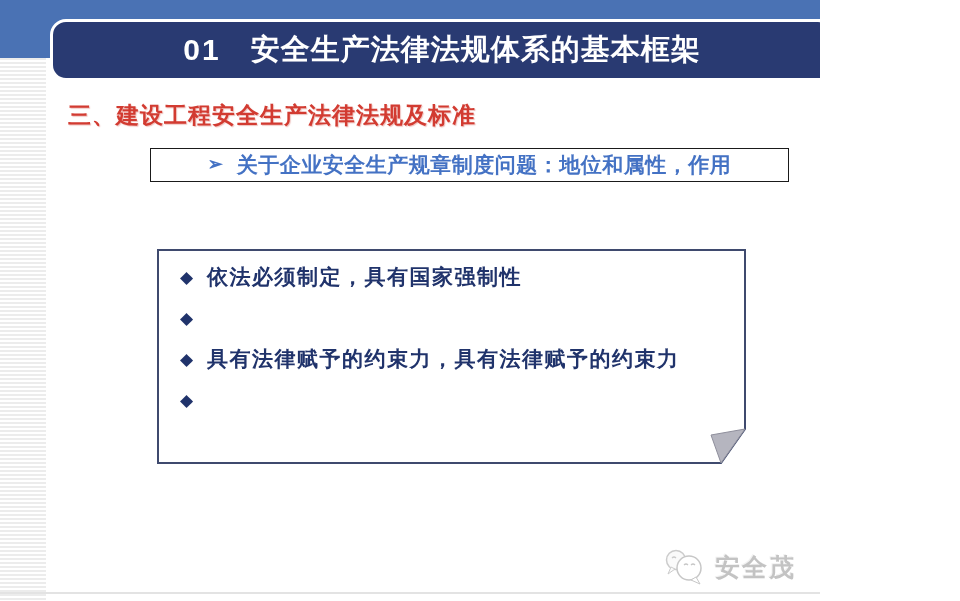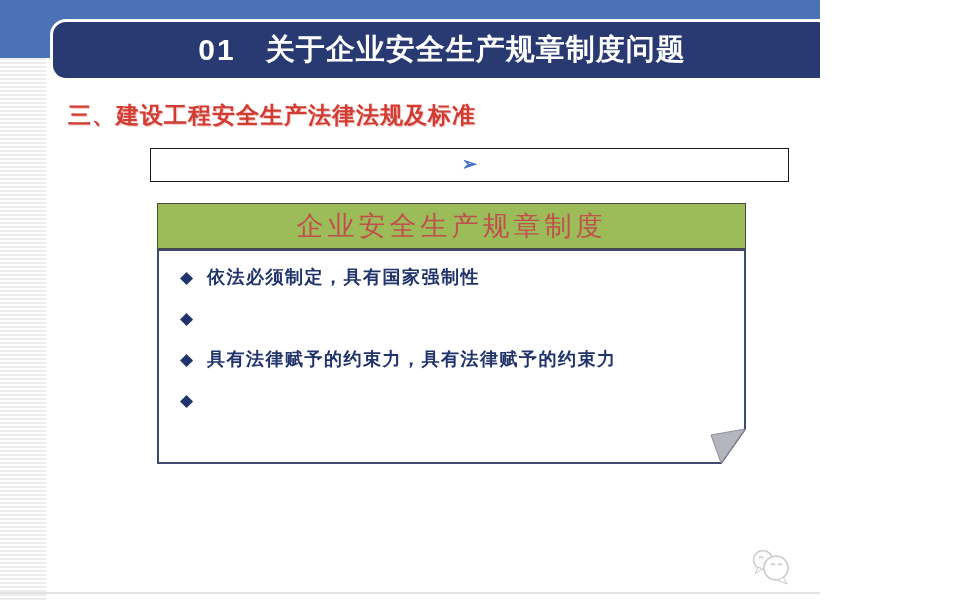--- a/index.html
+++ b/index.html
@@ -126,21 +126,21 @@
     margin-bottom: 11px;
   }
   .bullet-marker {
     color: #20336b;
     font-size: 17px;
     flex: 0 0 auto;
   }
   .bullet-text {
     font-family: "DejaVu Serif", "Liberation Serif", serif;
     color: #20336b;
-    font-size: 18px;
+    font-size: 21px;
     font-weight: bold;
     letter-spacing: 1.5px;
     white-space: nowrap;
   }
   .watermark {
     position: absolute;
     right: 24px; bottom: 14px;
     display: flex;
     align-items: center;
     gap: 6px;
@@ -164,34 +164,32 @@
 
 <div class="slide">
 
   <div class="top-band"></div>
   <svg class="arc-decoration" width="80" height="48" viewBox="0 0 80 48">
     <path d="M10,42 A31,31 0 0 1 70,42" fill="none" stroke="#7f9fd6" stroke-width="7" stroke-linecap="round" opacity="0.85"></path>
   </svg>
 
   <div class="title-banner">
     <span class="title-number">01</span>
-    <span class="title-text">关于企业安全生产规章制度问题</span>
+    <span class="title-text">安全生产法律法规体系的基本框架</span>
   </div>
 
   <div class="film-strip"></div>
 
   <div class="section-heading">三、建设工程安全生产法律法规及标准</div>
 
   <div class="callout-box">
     <span class="callout-arrow">➢</span>
-  </div>
-
-  <div class="card-header">
-    <span class="card-title">企业安全生产规章制度</span>
-  </div>
+    <span class="callout-text">关于企业安全生产规章制度问题：地位和属性，作用</span>
+  </div>
+
 
   <div class="card-body-wrap">
     <svg width="589" height="215" viewBox="0 0 589 215">
       <path d="M1,1 H588 V180 L564,214 H1 Z" fill="#ffffff" stroke="#3f4a6e" stroke-width="2"></path>
       <path d="M588,180 L564,214 L554,186 Z" fill="#b5b5bf" stroke="#8f8f9c" stroke-width="1"></path>
     </svg>
   </div>
 
   <ul class="bullet-list">
     <li class="bullet-item">
@@ -212,17 +210,18 @@
 
   <div class="watermark">
     <svg width="46" height="40" viewBox="0 0 46 40">
       <circle cx="13" cy="13" r="9.5" fill="#fafafa" stroke="#cccccc" stroke-width="1.5"></circle>
       <path d="M8,20 L5,27 L12,22 Z" fill="#fafafa" stroke="#cccccc" stroke-width="1"></path>
       <path d="M9,11 q2,-2 4,0" fill="none" stroke="#cccccc" stroke-width="1.2"></path>
       <circle cx="26" cy="21" r="12" fill="#ffffff" stroke="#c7c7c7" stroke-width="1.5"></circle>
       <path d="M33,30 L37,37 L28,33 Z" fill="#ffffff" stroke="#c7c7c7" stroke-width="1"></path>
       <path d="M21,18 q2,-2 4,0 M28,18 q2,-2 4,0" fill="none" stroke="#c7c7c7" stroke-width="1.2"></path>
     </svg>
+    <span class="watermark-text">安全茂</span>
   </div>
 
   <div class="bottom-rule"></div>
 
 </div>
 
 </body></html>

